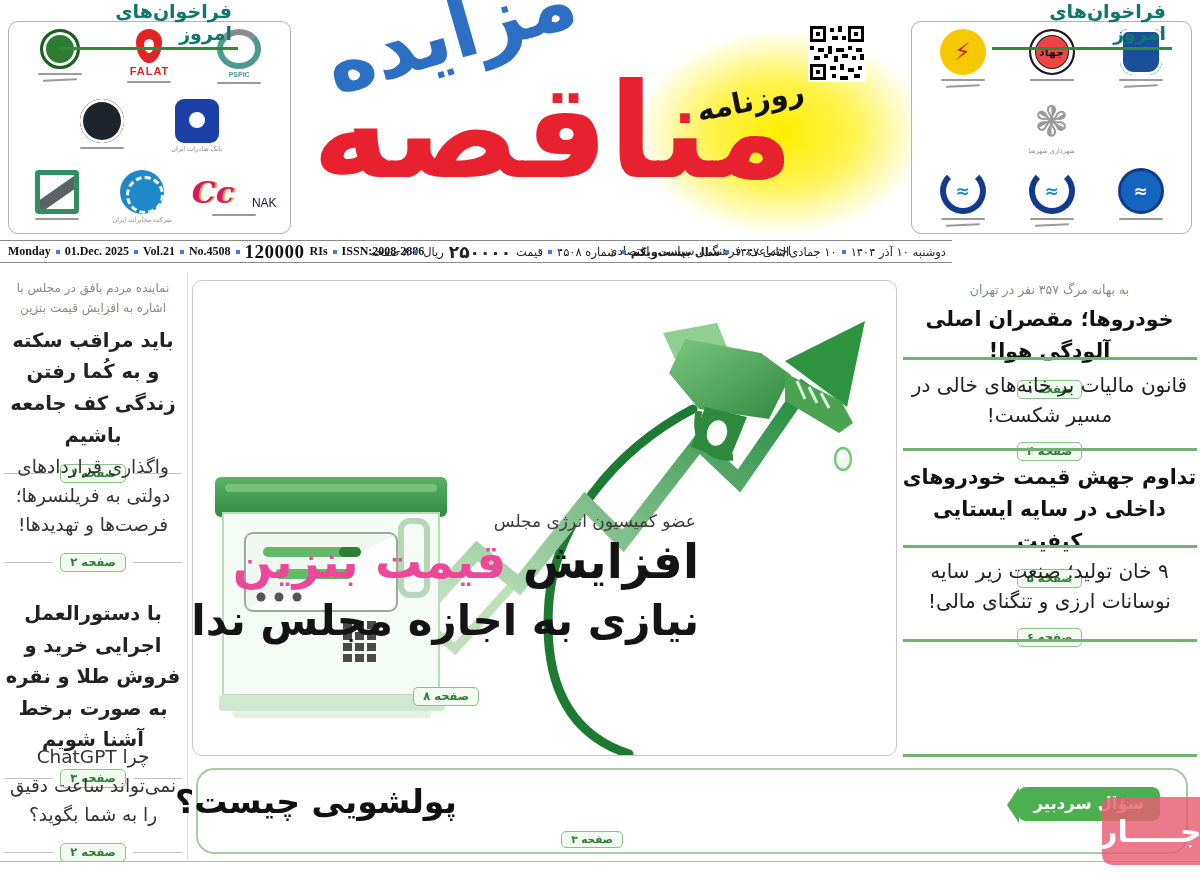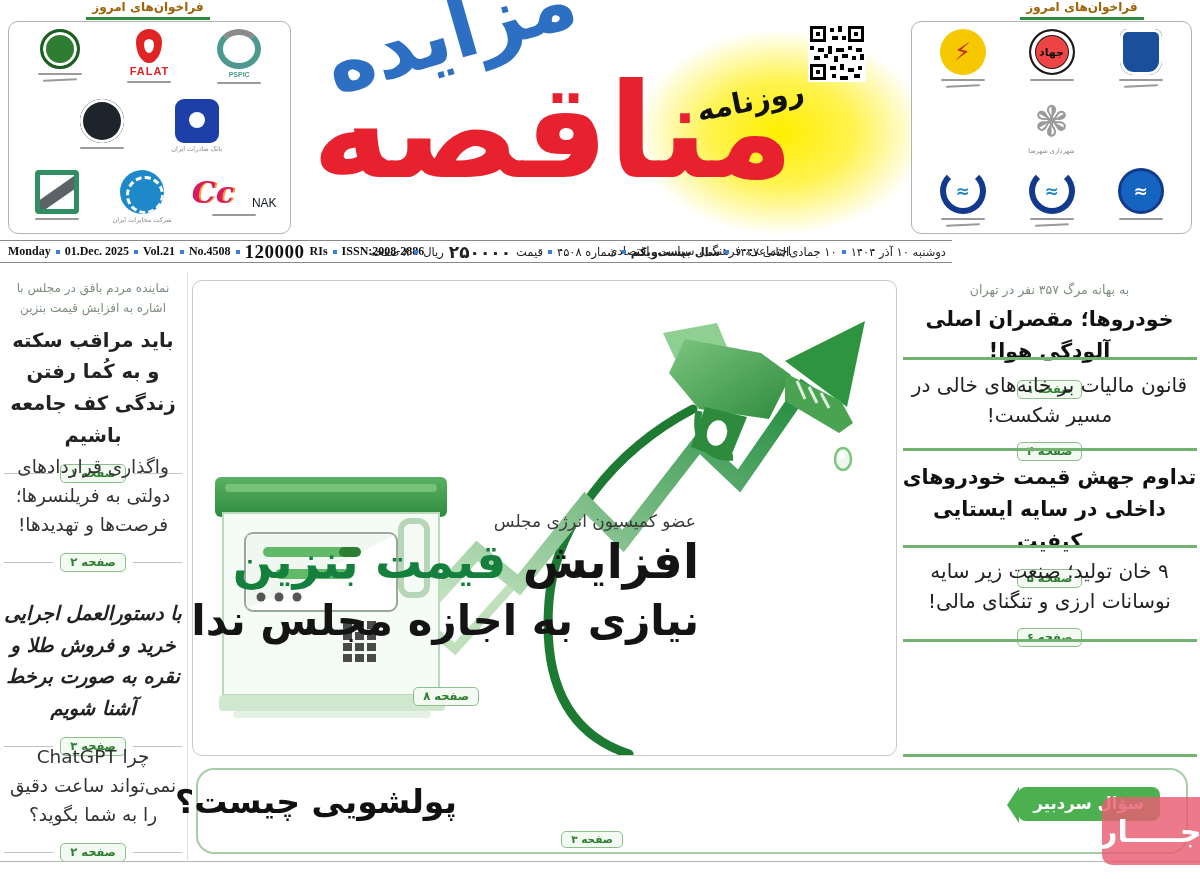--- a/index.html
+++ b/index.html
@@ -5,22 +5,22 @@
   * { margin:0; padding:0; box-sizing:border-box; }
   html,body { background:#ffffff; }
   .page {
     position:relative; width:1200px; height:879px; margin:0 auto;
     background:#ffffff; overflow:hidden;
     font-family:"DejaVu Sans", sans-serif; color:#1a1a1a;
   }
 
   
   .call-title {
-    position:absolute; top:0; font-size:12px; font-weight:bold; color:#a16207;
-    direction:rtl; text-align:center; z-index:4;
+    position:absolute; top:0; font-size:19px; font-weight:bold; color:#0f766e;
+    direction:rtl; text-align:right; z-index:4;
   }
   .call-title .tl { display:inline-block; border-bottom:3px solid #2e8b3e; padding:0 6px 3px 6px; }
   .call-title-left { left:58px; width:180px; }
   .call-title-right { left:992px; width:180px; }
 
   .call-box {
     position:absolute; top:21px; height:213px; background:#fff;
     border:1.5px solid #b2b2b2; border-radius:10px; padding:7px 6px;
     display:flex; flex-direction:column; justify-content:space-between; z-index:3;
   }
@@ -114,21 +114,21 @@
   .v-divider { position:absolute; left:187px; top:272px; width:1px; height:588px; background:#e0e0e0; }
 
   
   .main-card {
     position:absolute; left:192px; top:280px; width:705px; height:476px;
     background:#fff; border:1.5px solid #c9c9c9; border-radius:10px; overflow:hidden; z-index:2;
   }
   .main-card svg.illu { position:absolute; left:0; top:0; }
   .ms-kicker { position:absolute; top:230px; right:200px; font-size:17px; color:#3a3a3a; direction:rtl; }
   .ms-h1 { position:absolute; top:253px; right:197px; font-size:47px; font-weight:bold; color:#141414; direction:rtl; white-space:nowrap; }
-  .ms-h1 .green { color:#15803d; }
+  .ms-h1 .green { color:#ec4899; }
   .ms-h2 { position:absolute; top:315px; right:197px; font-size:42px; font-weight:bold; color:#141414; direction:rtl; white-space:nowrap; }
   .ms-badge { position:absolute; top:404px; right:417px; }
 
   
   .rc-item { position:absolute; left:902px; width:295px; text-align:center; direction:rtl; }
   .rc-h-bold { font-size:20.5px; font-weight:bold; color:#111; line-height:1.55; margin-top:4px; }
   .rc-h-reg { font-size:20px; font-weight:normal; color:#222; line-height:1.5; }
   .gline { position:absolute; left:903px; width:294px; height:2.5px; background:#74b274; }
 
   
@@ -350,21 +350,21 @@
   </div>
   <div class="ls-item" style="top:452px;">
     <div class="ls-h-reg">واگذاری قراردادهای دولتی به فریلنسرها؛ فرصت‌ها و تهدیدها!</div>
     <div class="badge-row">
         <span class="bline"></span>
         <span class="pill">صفحه ۲</span>
         <span class="bline"></span>
       </div>
   </div>
   <div class="ls-item" style="top:598px;">
-    <div class="ls-h-bold" style="margin-top:0;font-style:italic;">با دستورالعمل اجرایی خرید و فروش طلا و نقره به صورت برخط آشنا شویم</div>
+    <div class="ls-h-bold" style="margin-top:0;">با دستورالعمل اجرایی خرید و فروش طلا و نقره به صورت برخط آشنا شویم</div>
     <div class="badge-row">
         <span class="bline"></span>
         <span class="pill">صفحه ۳</span>
         <span class="bline"></span>
       </div>
   </div>
   <div class="ls-item" style="top:742px;">
     <div class="ls-h-reg">چرا ChatGPT نمی‌تواند ساعت دقیق را به شما بگوید؟</div>
     <div class="badge-row">
         <span class="bline"></span>

